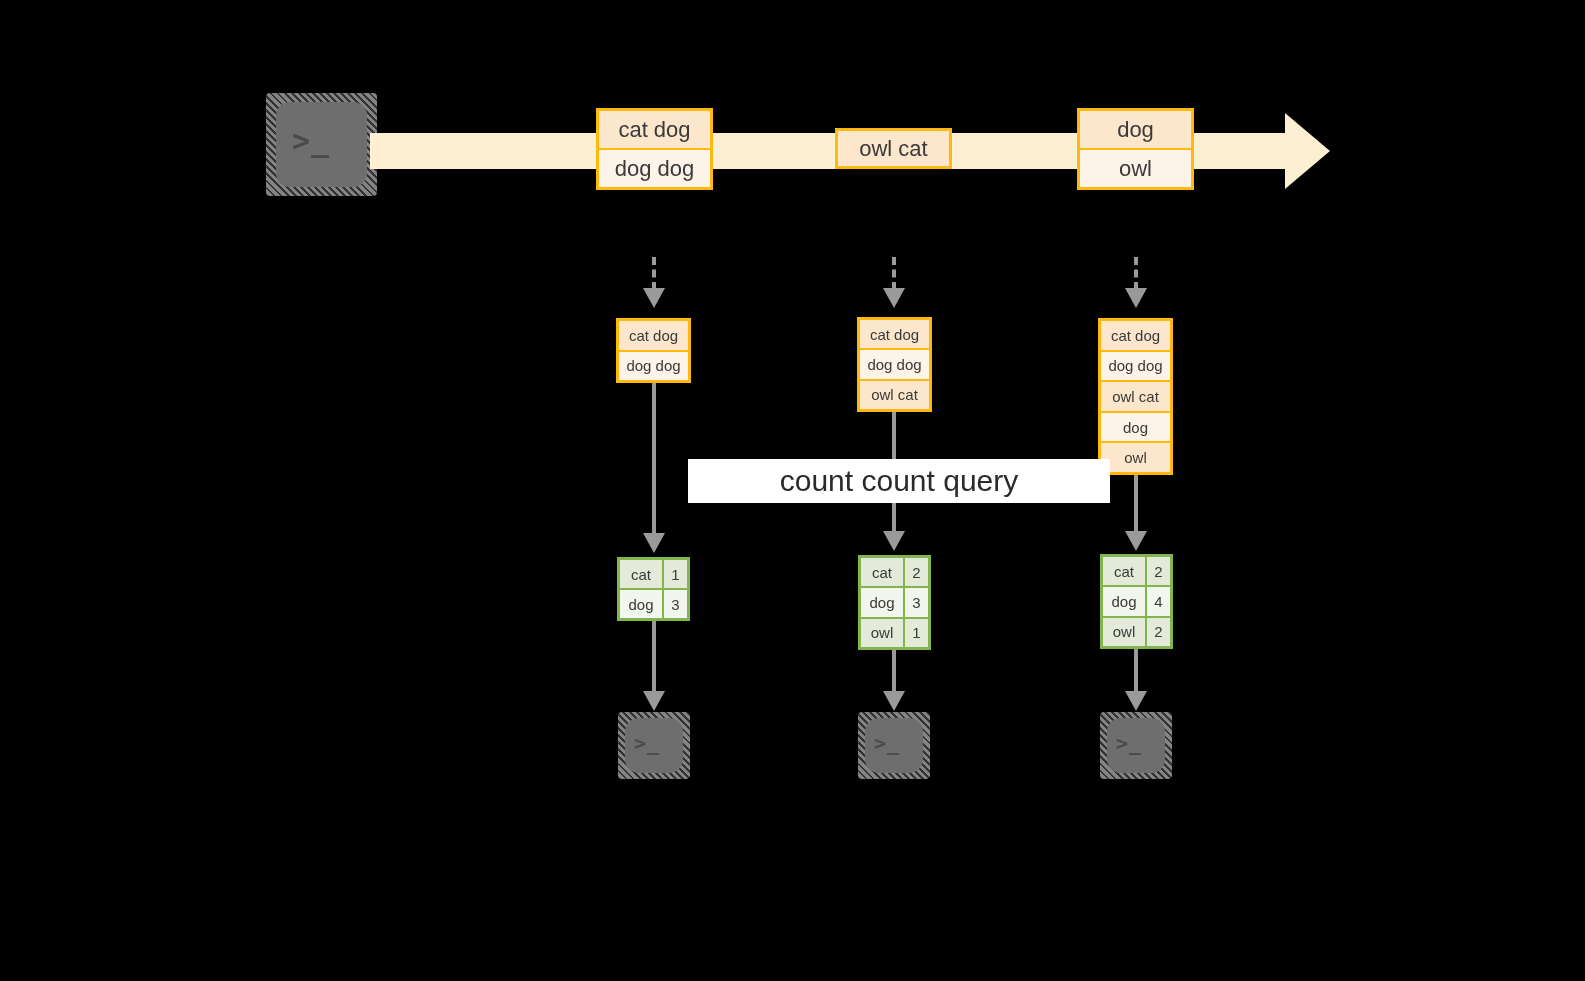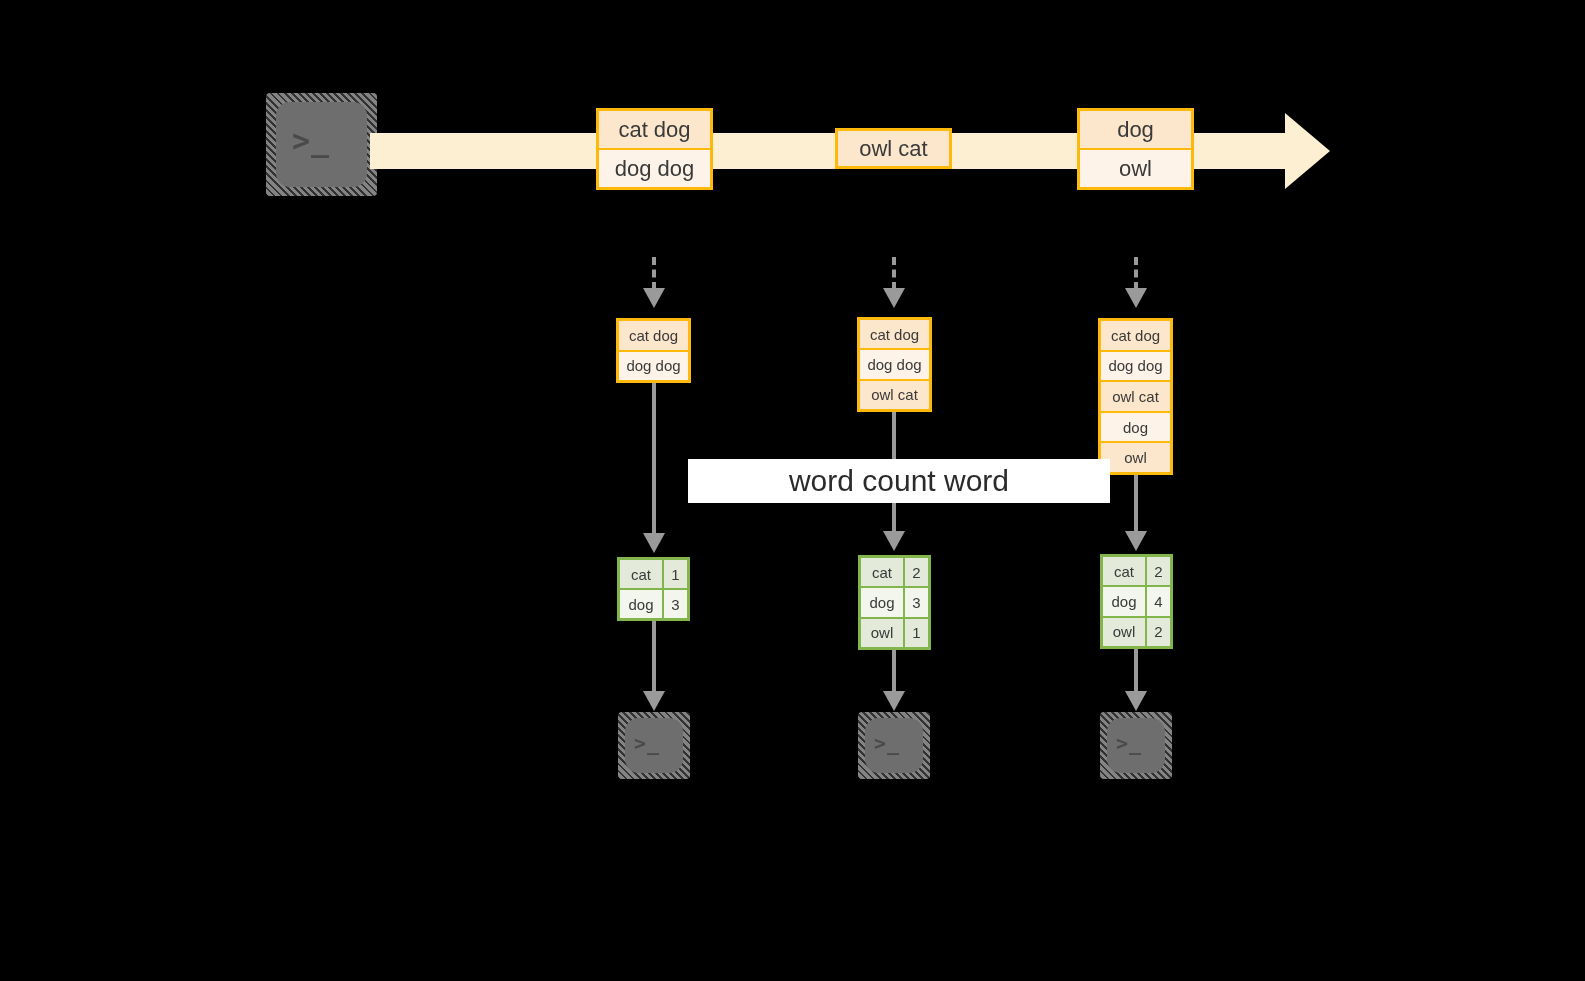--- a/index.html
+++ b/index.html
@@ -275,16 +275,16 @@
   <div class="vline" style="left:1134px; top:649px; height:44px;"></div>
   <div class="vhead" style="left:1125px; top:691px;"></div>
 
   <div class="term-icon" style="left:1100px; top:712px; width:72px; height:67px;">
     <div class="hatch"></div>
     <div class="body" style="left:7px; top:6px; right:7px; bottom:6px;"></div>
     <div class="glyph" style="left:16px; top:21px; font-size:20px;">&gt;_</div>
   </div>
 
   <div class="query-label" style="left:688px; top:459px; width:422px; height:44px; font-size:30px;">
-    <span>word count word</span>
+    <span>count count query</span>
   </div>
 
 </div>
 
 </body></html>

